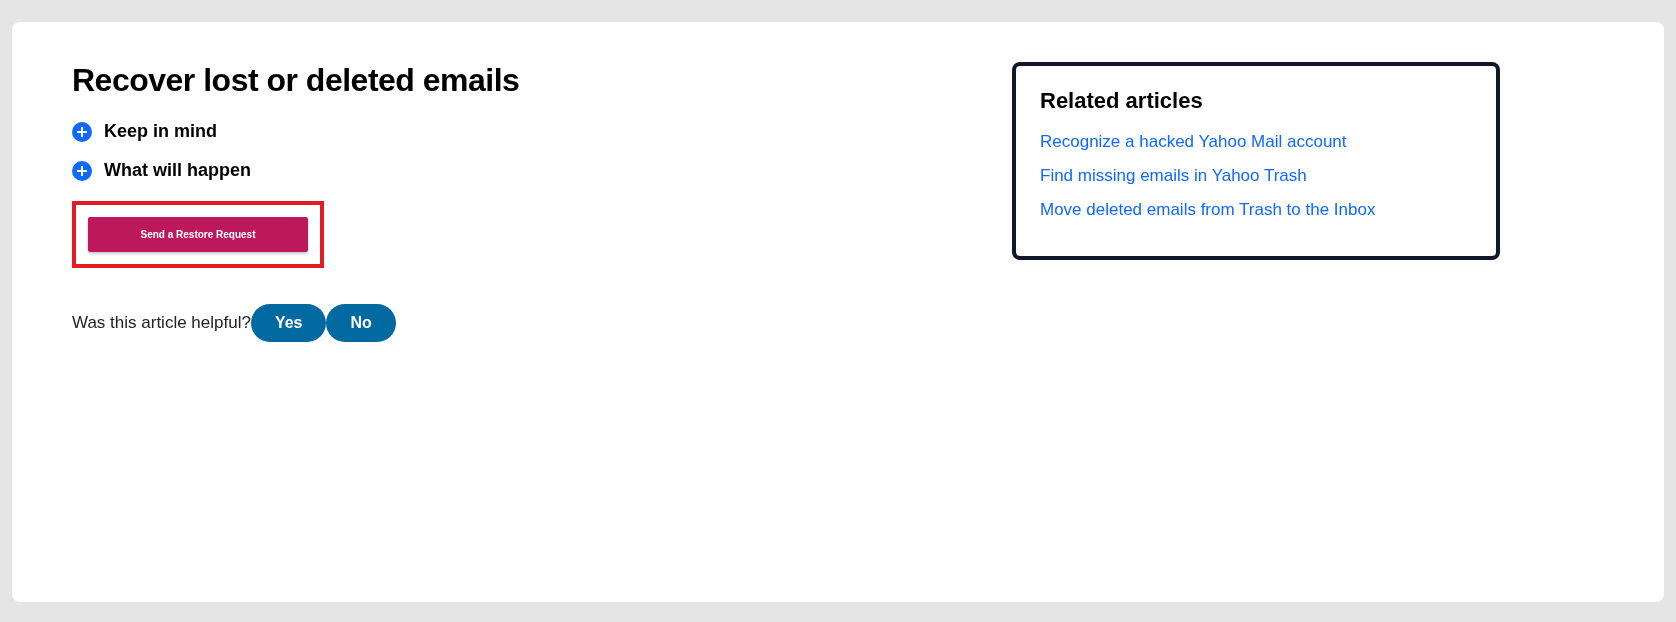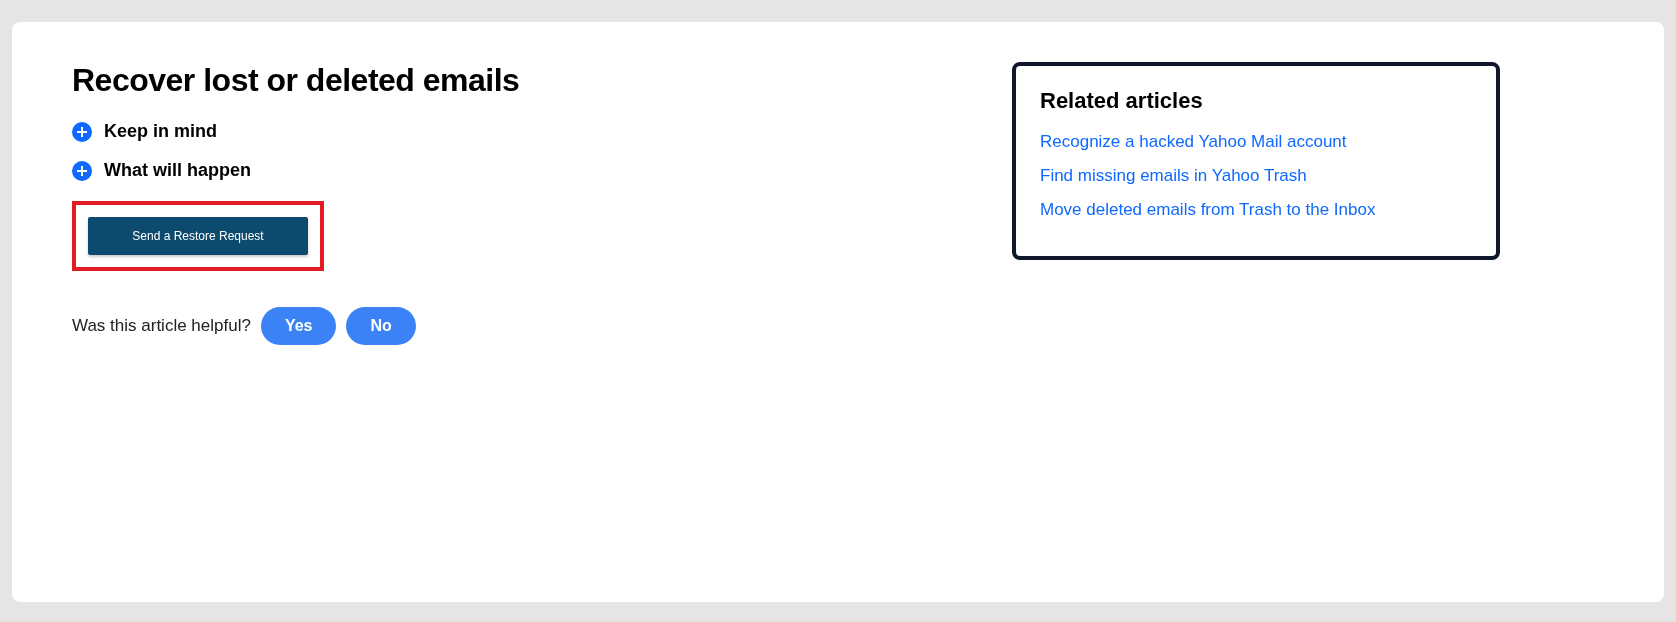--- a/index.html
+++ b/index.html
@@ -68,43 +68,43 @@
       font-size: 18px;
       font-weight: 700;
     }
     .highlight-box {
       display: inline-block;
       border: 4px solid #e31b23;
       padding: 12px;
       margin-bottom: 24px;
     }
     .restore-button {
-      background-color: #0c4a6e;
+      background-color: #be185d;
       color: #ffffff;
       border: none;
       padding: 12px 20px;
-      font-size: 12px;
-      font-weight: 400;
+      font-size: 10px;
+      font-weight: 700;
       cursor: pointer;
       border-radius: 2px;
       min-width: 220px;
       box-shadow: 0 2px 3px rgba(0,0,0,0.2);
     }
     .feedback-row {
       display: flex;
       align-items: center;
-      gap: 10px;
+      gap: 0;
       margin-top: 12px;
     }
     .feedback-prompt {
       font-size: 17px;
       color: #222222;
     }
     .pill-button {
-      background-color: #3b82f6;
+      background-color: #0369a1;
       color: #ffffff;
       border: none;
       padding: 10px 24px;
       font-size: 16px;
       font-weight: 700;
       border-radius: 22px;
       cursor: pointer;
     }
     .sidebar {
       width: 488px;

